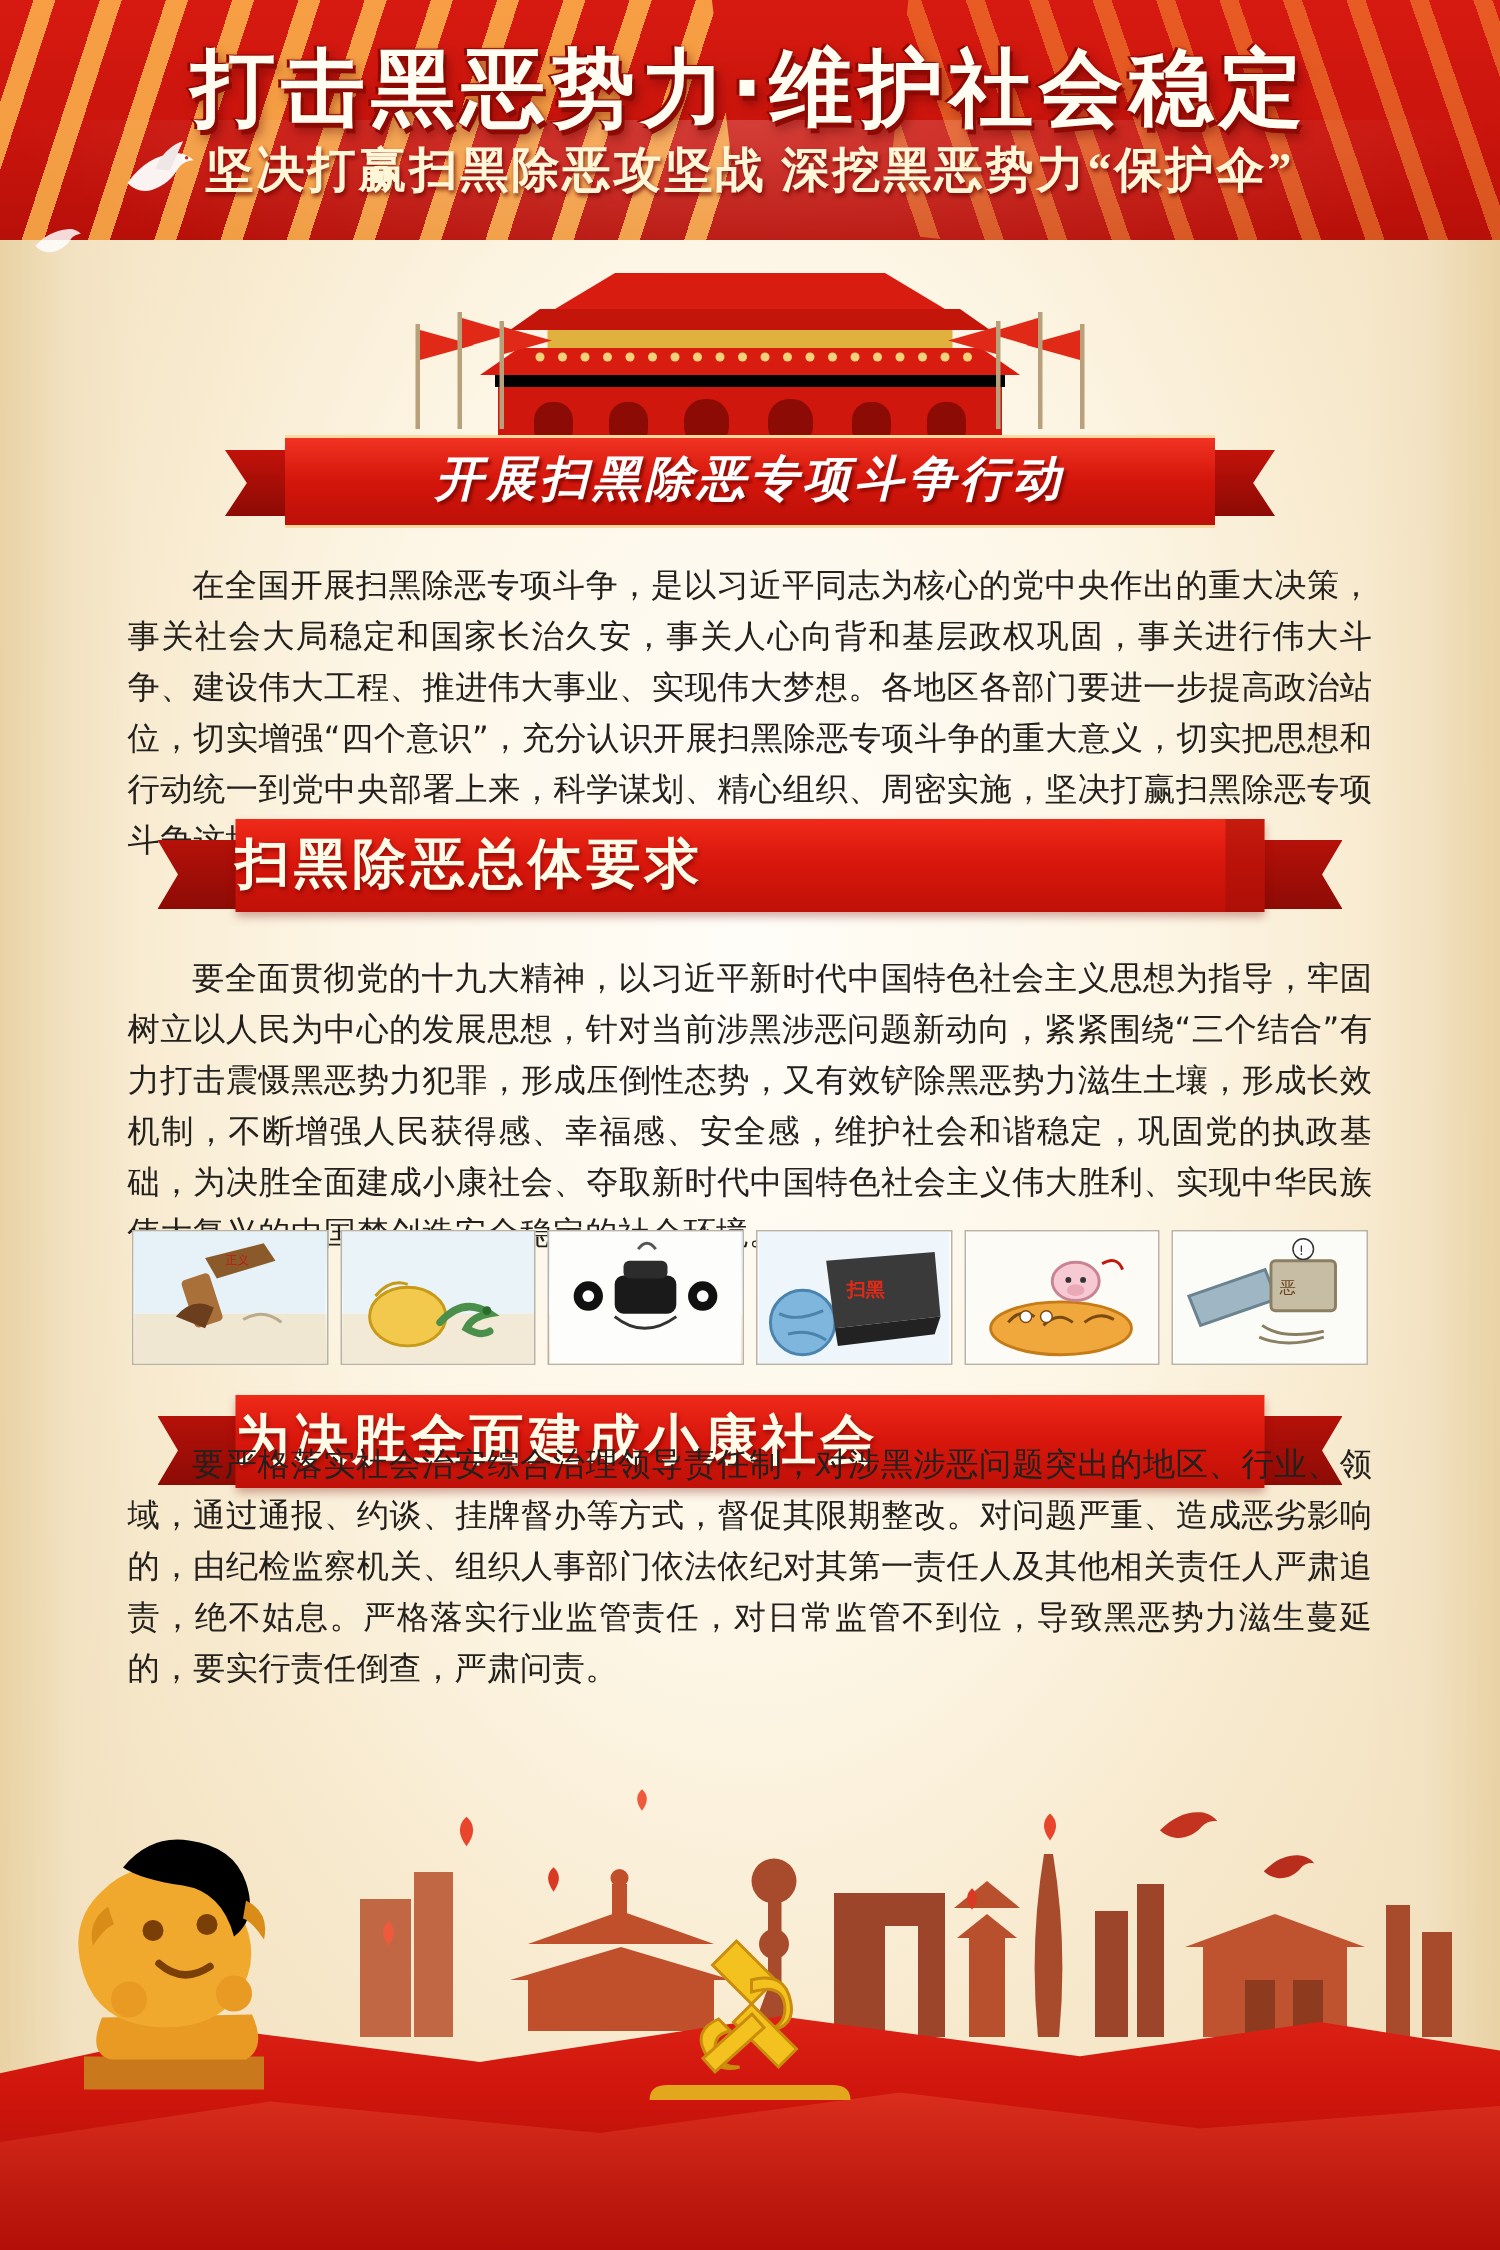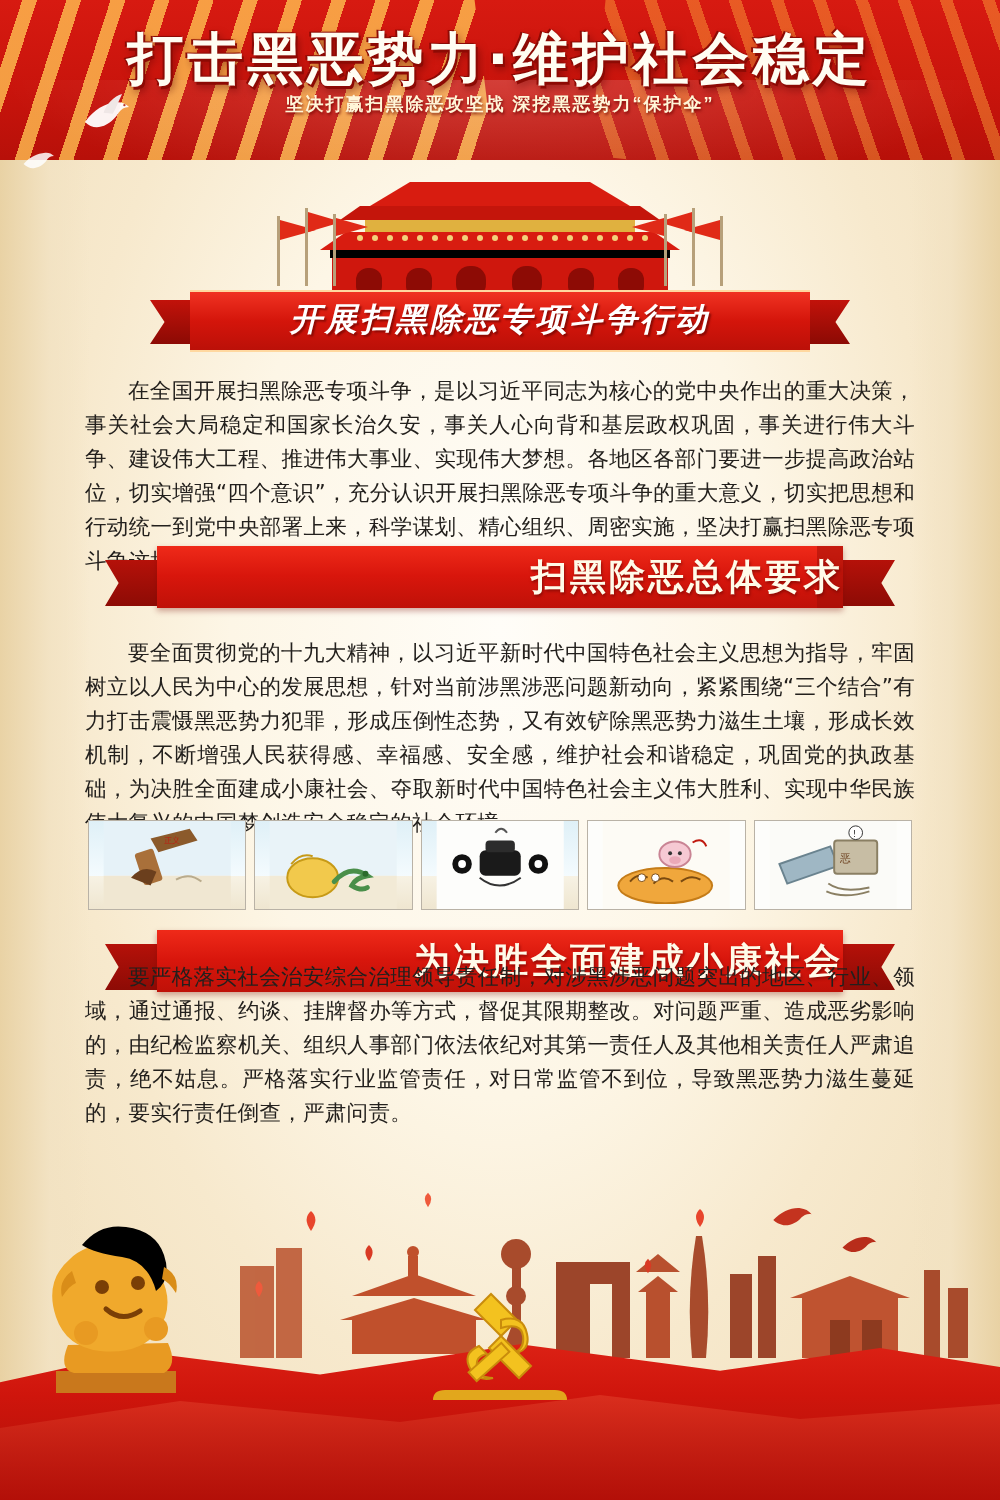--- a/index.html
+++ b/index.html
@@ -85,23 +85,23 @@
       2px 3px 0 #8d0b05,
       -2px -1px 0 #8d0b05,
       3px 5px 8px rgba(80,0,0,.55);
     white-space: nowrap;
   }
   .title-sub {
     position: absolute;
     left: 0; top: 92px;
     width: 1000px;
     text-align: center;
-    font-family: Liberation Sans, sans-serif;
+    font-family: Liberation Serif, serif;
     font-weight: bold;
-    font-size: 18px;
+    font-size: 32px;
     letter-spacing: 2px;
     color: #fff6d8;
     text-shadow: 1px 2px 3px rgba(110,4,0,.8);
     white-space: nowrap;
   }
   .dove {
     position: absolute;
     left: 78px; top: 86px;
     width: 58px; height: 58px;
     opacity: .95;
@@ -150,21 +150,21 @@
     position: absolute;
     top: 0; width: 26px; height: 62px;
     background: #9b0d06;
   }
   .ribbon .notch-r { right: 52px; opacity:.5;}
   .ribbon .label {
     position: absolute;
     left: 52px; top: 0;
     width: 686px; height: 62px;
     line-height: 62px;
-    text-align: right;
+    text-align: left;
     font-family: "DejaVu Sans", "Liberation Sans", sans-serif;
     font-weight: bold;
     font-size: 36px;
     letter-spacing: 3px;
     color: #fffbe9;
     text-shadow: 1px 2px 3px rgba(100,5,0,.6);
     white-space: nowrap;
   }
 
   
@@ -437,20 +437,30 @@
         <rect x="50" y="20" width="30" height="12" rx="4" fill="#2c2c2c"></rect>
         <circle cx="26" cy="44" r="10" fill="#111"></circle>
           <circle cx="26" cy="44" r="4" fill="#fff"></circle>
         <circle cx="104" cy="44" r="10" fill="#111"></circle>
           <circle cx="104" cy="44" r="4" fill="#fff"></circle>
         <path d="M44 58 q20 16 42 0" stroke="#333" stroke-width="2" fill="none"></path>
         <path d="M60 12 q6 -8 12 0" stroke="#555" stroke-width="2" fill="none"></path>
       </svg>
     </div>
 
+    <div class="cell">
+      <svg viewBox="0 0 130 90" width="100%" height="100%" style="position:absolute;left:0;top:0">
+        <rect x="0" y="0" width="130" height="90" fill="#eef6fb"></rect>
+        <circle cx="30" cy="62" r="22" fill="#7fb6dd" stroke="#4a84ad" stroke-width="2"></circle>
+        <path d="M14 56 q12 6 30 -2 M20 70 q14 -4 26 4" stroke="#4a84ad" stroke-width="2" fill="none"></path>
+        <path d="M46 20 L120 14 L124 58 L52 66 Z" fill="#3a3a3a"></path>
+        <text x="60" y="44" font-size="13" fill="#e02a17" font-family="DejaVu Sans, sans-serif" font-weight="bold">扫黑</text>
+        <path d="M52 66 l72 -8 -4 12 -66 8 z" fill="#222"></path>
+      </svg>
+    </div>
 
     <div class="cell">
       <svg viewBox="0 0 130 90" width="100%" height="100%" style="position:absolute;left:0;top:0">
         <rect x="0" y="0" width="130" height="90" fill="#fdfbf5"></rect>
         <ellipse cx="64" cy="66" rx="48" ry="18" fill="#f0a73c" stroke="#c57c18" stroke-width="2"></ellipse>
         <path d="M28 62 q8 -10 18 -4 M52 64 q10 -10 20 -2 M80 62 q10 -8 20 -2" stroke="#7a4a10" stroke-width="2" fill="none"></path>
         <circle cx="40" cy="58" r="4" fill="#fff" stroke="#7a4a10"></circle>
         <circle cx="54" cy="58" r="4" fill="#fff" stroke="#7a4a10"></circle>
         <ellipse cx="74" cy="34" rx="16" ry="13" fill="#f6c9d3" stroke="#c98494" stroke-width="2"></ellipse>
         <circle cx="69" cy="33" r="2" fill="#333"></circle>

